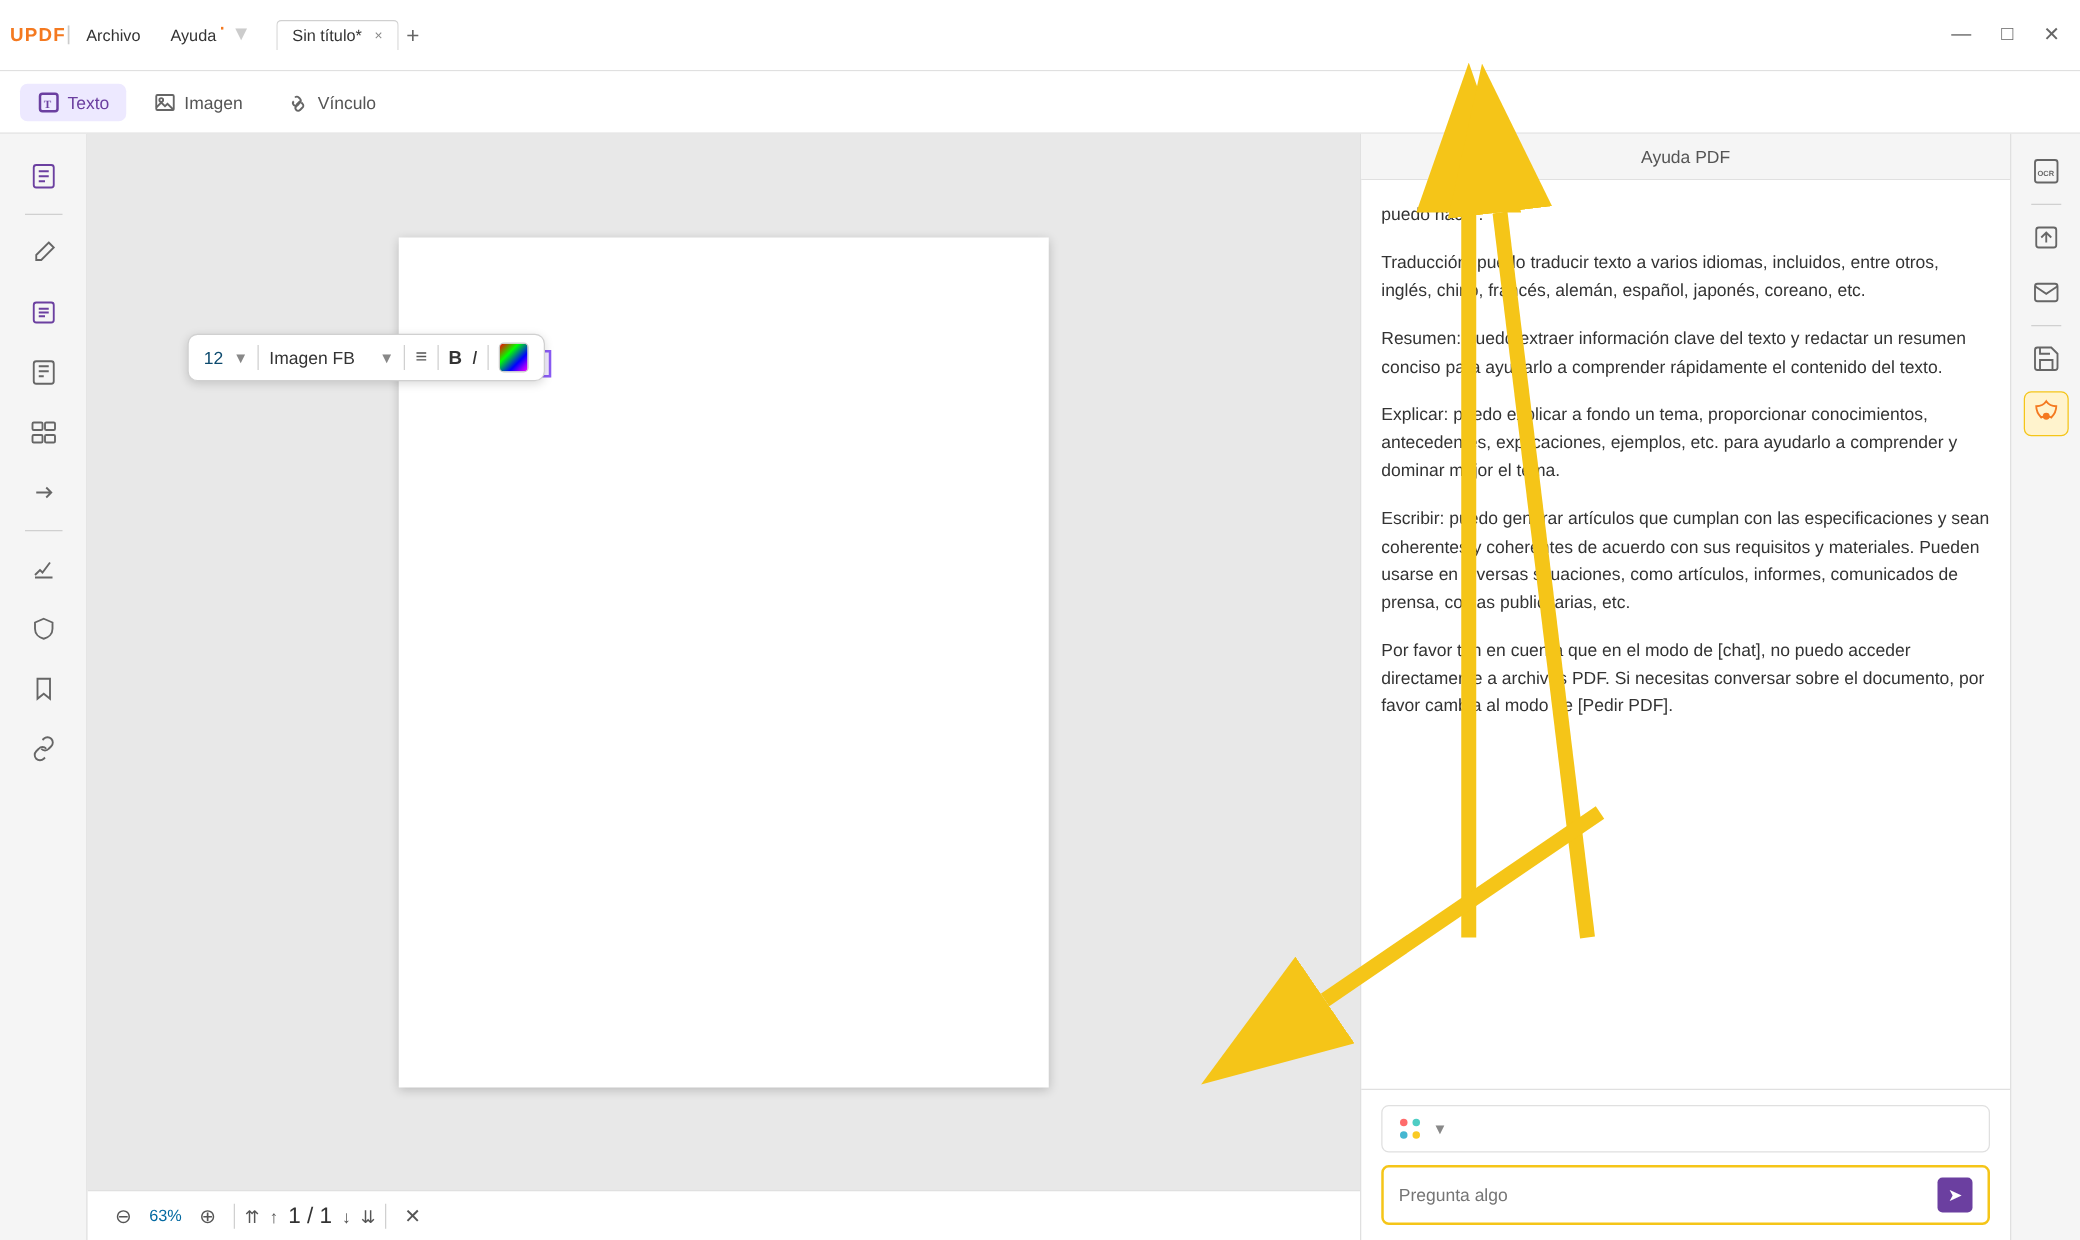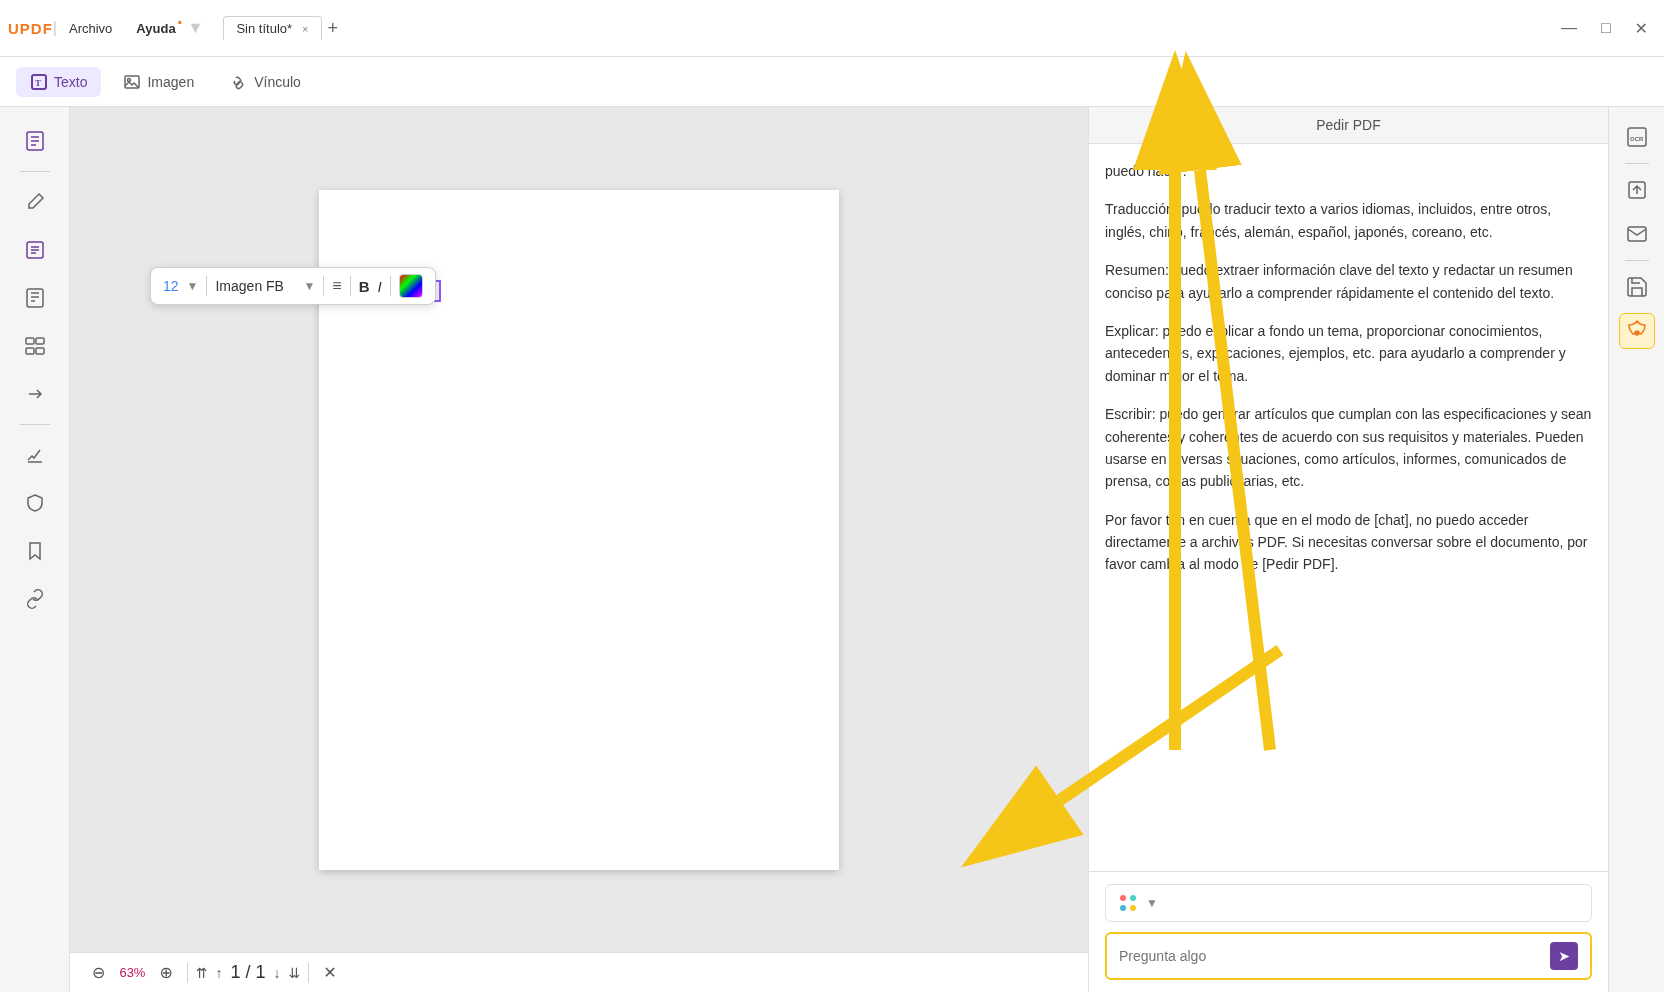--- a/index.html
+++ b/index.html
@@ -4,21 +4,21 @@
   <style>
     * { box-sizing: border-box; margin: 0; padding: 0; }
     body { font-family: 'Segoe UI', Arial, sans-serif; background: #f0f0f0; width: 1664px; height: 992px; overflow: hidden; display: flex; flex-direction: column; }
 
     
     .title-bar {
       display: flex; align-items: center; background: #fff; height: 57px; padding: 0 8px; border-bottom: 1px solid #e0e0e0; flex-shrink: 0;
     }
     .title-bar-menu { display: flex; gap: 16px; font-size: 13px; color: #333; }
     .title-bar-menu span { cursor: pointer; padding: 2px 4px; }
-    .title-bar-menu .ayuda-badge { position: relative; font-weight: bold; }
+    .title-bar-menu .ayuda-badge { position: relative; }
     .title-bar-menu .ayuda-badge::after { content: '·'; color: #f47920; font-size: 20px; position: absolute; top: -8px; right: -4px; }
     .tab-bar { display: flex; align-items: center; margin-left: 12px; }
     .tab { display: flex; align-items: center; background: #fff; border: 1px solid #d0d0d0; border-bottom: none; padding: 4px 12px; font-size: 13px; color: #333; gap: 6px; cursor: pointer; border-radius: 4px 4px 0 0; }
     .tab-close { font-size: 11px; color: #888; cursor: pointer; margin-left: 4px; }
     .tab-add { background: none; border: none; font-size: 18px; cursor: pointer; color: #666; margin-left: 6px; }
     .title-bar-right { margin-left: auto; display: flex; align-items: center; gap: 8px; }
     .title-bar-btn { background: none; border: none; cursor: pointer; color: #666; font-size: 16px; padding: 4px 8px; }
 
     
     .toolbar { display: flex; align-items: center; background: #fff; height: 50px; padding: 0 16px; border-bottom: 1px solid #e0e0e0; gap: 8px; flex-shrink: 0; }
@@ -33,33 +33,33 @@
     .left-sidebar { width: 70px; background: #f5f5f5; border-right: 1px solid #e0e0e0; display: flex; flex-direction: column; align-items: center; padding: 12px 0; gap: 4px; flex-shrink: 0; }
     .sidebar-icon { width: 44px; height: 44px; display: flex; align-items: center; justify-content: center; border-radius: 8px; cursor: pointer; color: #666; font-size: 20px; }
     .sidebar-icon.active { color: #6b3fa0; }
     .sidebar-divider { width: 30px; height: 1px; background: #d0d0d0; margin: 4px 0; }
 
     
     .editor-area { flex: 1; background: #e8e8e8; display: flex; flex-direction: column; position: relative; overflow: hidden; }
     .editor-content { flex: 1; display: flex; align-items: center; justify-content: center; position: relative; overflow: hidden; }
     .page-canvas { background: #fff; width: 520px; height: 680px; position: relative; box-shadow: 0 2px 8px rgba(0,0,0,0.2); }
     .floating-toolbar { position: absolute; top: 148px; left: 90px; background: #fff; border: 1px solid #d0d0d0; border-radius: 8px; box-shadow: 0 2px 8px rgba(0,0,0,0.15); display: flex; align-items: center; gap: 8px; padding: 6px 12px; z-index: 10; }
-    .ft-number { font-size: 14px; color: #3b82f6; }
+    .ft-number { font-size: 14px; color: #0c4a6e; }
     .ft-arrow { color: #888; font-size: 12px; cursor: pointer; }
     .ft-font { font-size: 14px; color: #333; min-width: 80px; }
     .ft-sep { width: 1px; height: 20px; background: #d0d0d0; }
     .ft-align { font-size: 16px; color: #555; cursor: pointer; }
     .ft-bold { font-size: 15px; font-weight: bold; color: #333; cursor: pointer; }
     .ft-italic { font-size: 15px; font-style: italic; color: #333; cursor: pointer; }
     .ft-color { width: 24px; height: 24px; border-radius: 4px; background: linear-gradient(135deg, #ff0000, #00ff00, #0000ff, #ff00ff); cursor: pointer; border: 1px solid #ccc; }
 
     
     .bottom-bar { display: flex; align-items: center; background: #fff; height: 40px; padding: 0 16px; border-top: 1px solid #e0e0e0; gap: 8px; flex-shrink: 0; }
     .bb-btn { background: none; border: none; cursor: pointer; color: #555; font-size: 16px; padding: 2px 6px; }
-    .bb-zoom { display: flex; align-items: center; gap: 4px; font-size: 13px; color: #be185d; }
+    .bb-zoom { display: flex; align-items: center; gap: 4px; font-size: 13px; color: #0369a1; }
     .bb-sep { width: 1px; height: 20px; background: #d0d0d0; }
     .bb-page { font-size: 18px; color: #333; }
     .bb-nav-btn { background: none; border: none; cursor: pointer; color: #555; font-size: 14px; }
 
     
     .right-panel { width: 520px; background: #fff; border-left: 1px solid #e0e0e0; display: flex; flex-direction: column; flex-shrink: 0; }
     .rp-header { display: flex; align-items: center; padding: 12px 16px; border-bottom: 1px solid #e0e0e0; gap: 10px; }
     .rp-logo { width: 28px; height: 28px; }
     .rp-title { font-size: 16px; font-weight: 600; color: #333; }
     .rp-badges { display: flex; align-items: center; gap: 4px; margin-left: auto; }
@@ -255,21 +255,21 @@
       <div class="bb-sep"></div>
       <button class="bb-btn">✕</button>
     </div>
   </div>
 
   <div class="right-panel">
 
 
     <div class="rp-tabs">
       <div class="rp-tab">
-        <span>Pedir PDF</span>
+        <span>Ayuda PDF</span>
       </div>
     </div>
 
     <div class="rp-content">
       <p>puedo hacer:</p>
       <p>Traducción: puedo traducir texto a varios idiomas, incluidos, entre otros, inglés, chino, francés, alemán, español, japonés, coreano, etc.</p>
       <p>Resumen: puedo extraer información clave del texto y redactar un resumen conciso para ayudarlo a comprender rápidamente el contenido del texto.</p>
       <p>Explicar: puedo explicar a fondo un tema, proporcionar conocimientos, antecedentes, explicaciones, ejemplos, etc. para ayudarlo a comprender y dominar mejor el tema.</p>
       <p>Escribir: puedo generar artículos que cumplan con las especificaciones y sean coherentes y coherentes de acuerdo con sus requisitos y materiales. Pueden usarse en diversas situaciones, como artículos, informes, comunicados de prensa, copias publicitarias, etc.</p>
       <p>Por favor ten en cuenta que en el modo de [chat], no puedo acceder directamente a archivos PDF. Si necesitas conversar sobre el documento, por favor cambia al modo de [Pedir PDF].</p>

